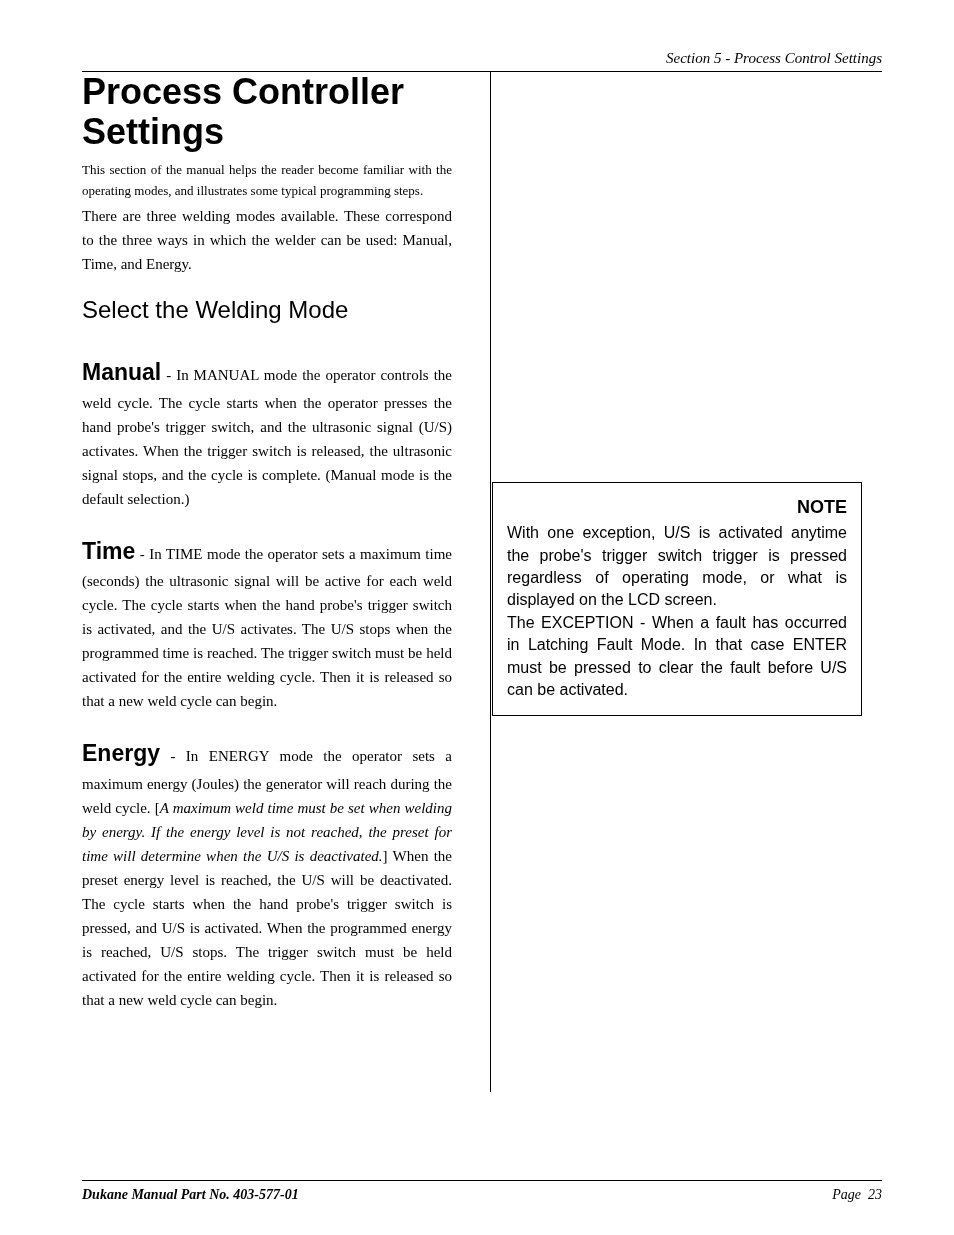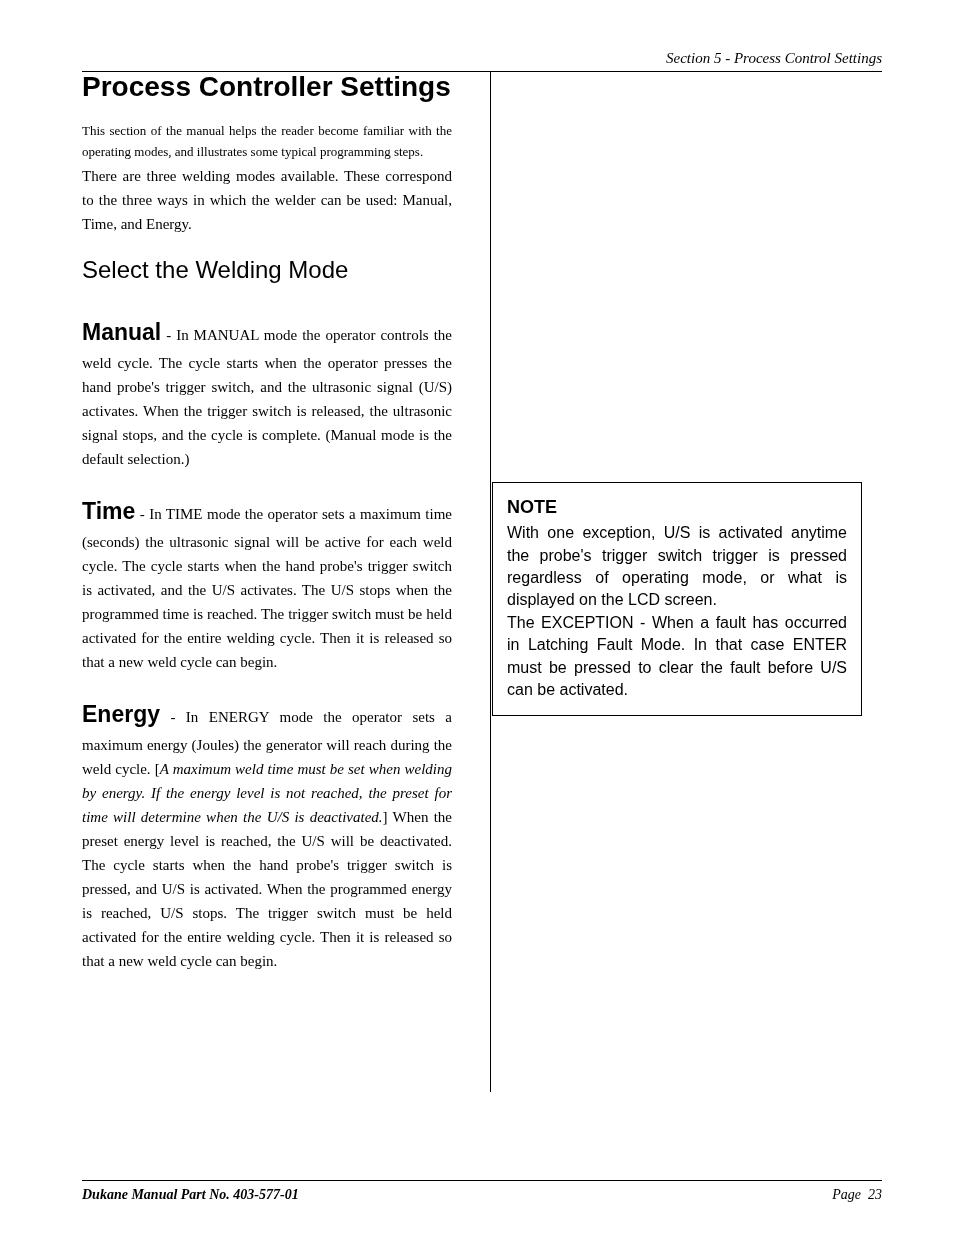--- a/index.html
+++ b/index.html
@@ -31,23 +31,23 @@
       left: 408px;
       top: 0;
       bottom: 0;
       width: 1px;
       background: #000;
       height: 1020px;
     }
     h1 {
       font-family: Arial, Helvetica, sans-serif;
       font-weight: bold;
-      font-size: 28px;
+      font-size: 36px;
       line-height: 1.1;
-      margin-bottom: 18px;
+      margin-bottom: 9px;
     }
     .intro {
       font-size: 13px;
       line-height: 1.6;
       text-align: justify;
       margin-bottom: 2px;
     }
     .intro2 {
       font-size: 15px;
       line-height: 1.6;
@@ -76,21 +76,21 @@
     .note-box {
       border: 1.5px solid #000;
       padding: 12px 14px 14px 14px;
       margin-top: 410px;
       font-family: Arial, Helvetica, sans-serif;
       font-size: 16px;
       line-height: 1.4;
       text-align: justify;
     }
     .note-title {
-      text-align: left;
+      text-align: right;
       font-weight: bold;
       font-size: 18px;
       margin-bottom: 2px;
     }
     .footer {
       position: absolute;
       left: 82px;
       right: 72px;
       bottom: 32px;
       border-top: 1px solid #000;

